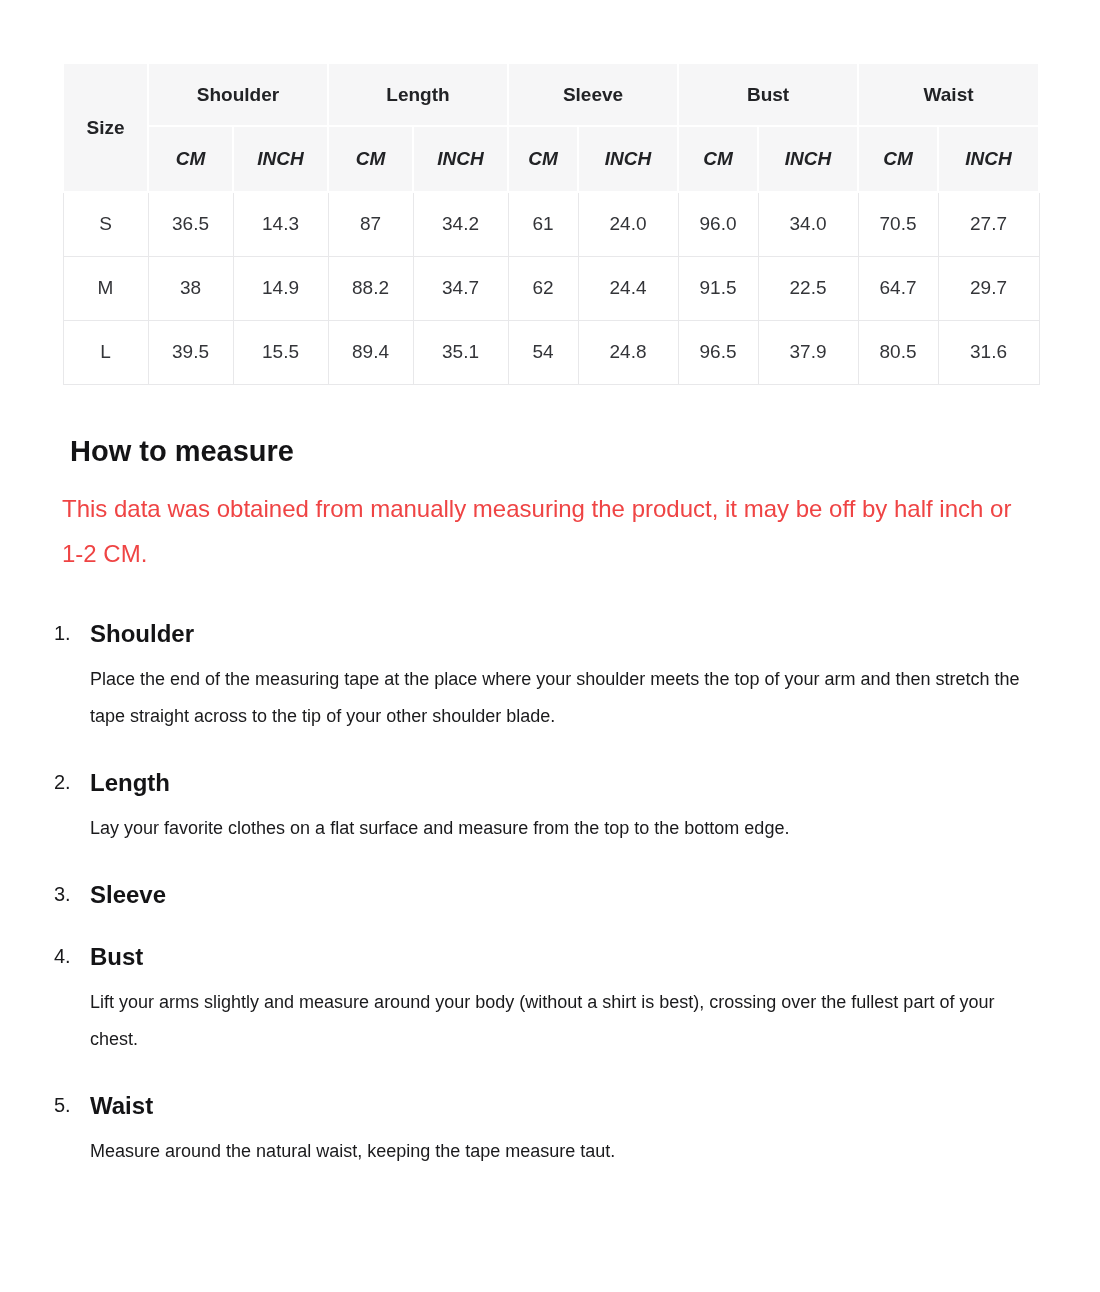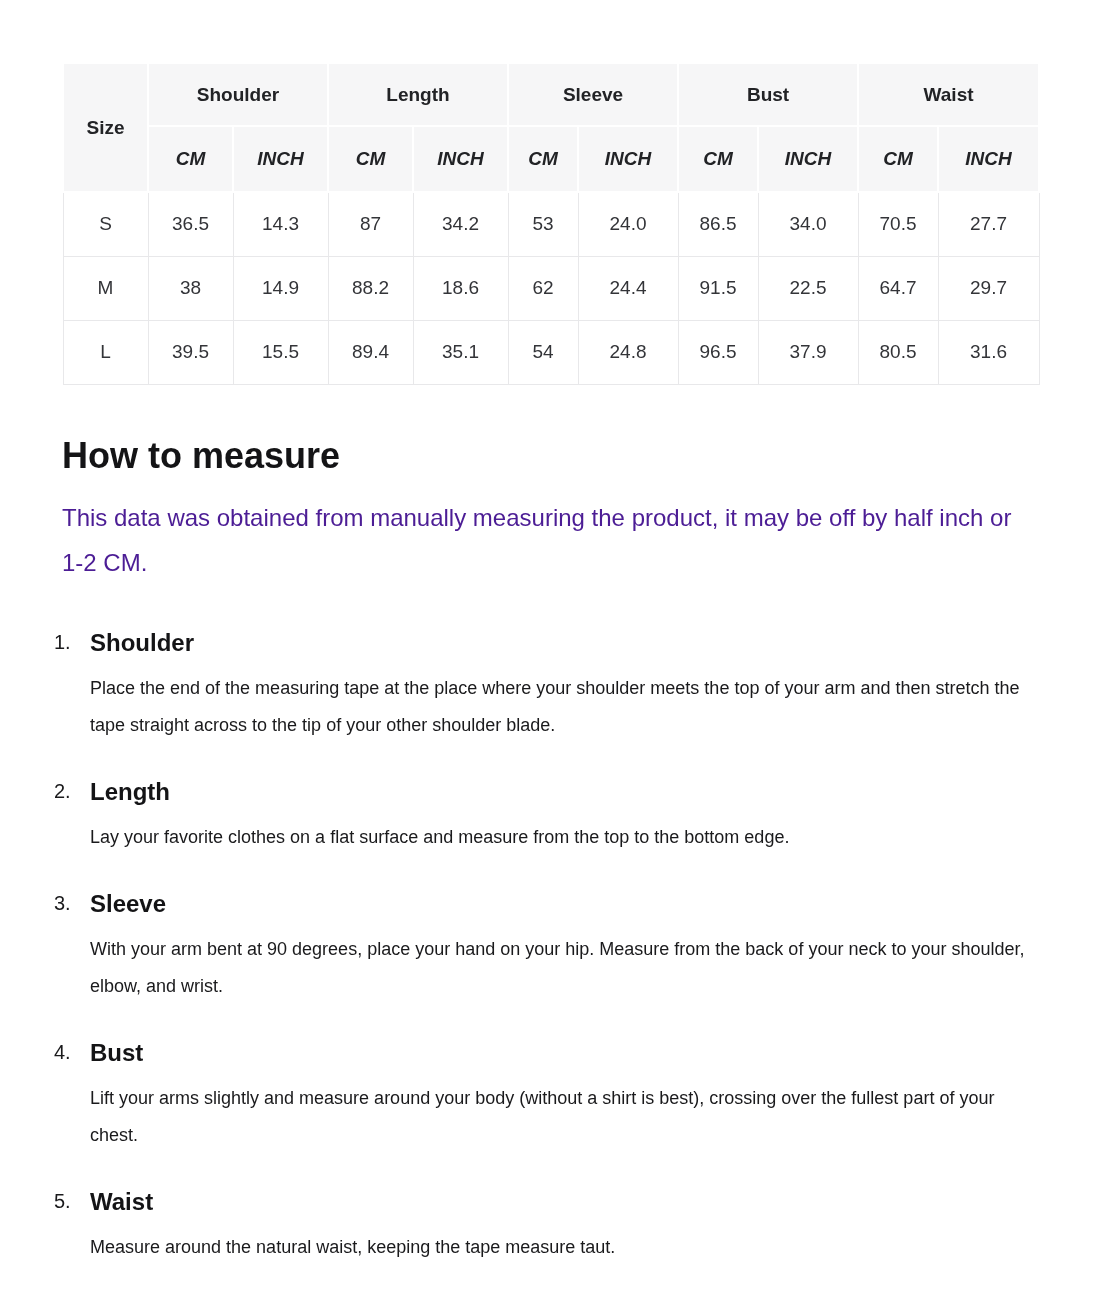--- a/index.html
+++ b/index.html
@@ -37,30 +37,30 @@
     color: #333438;
     text-align: center;
     vertical-align: middle;
   }
   tr.group-row th { height: 63px; }
   tr.unit-row th { height: 66px; font-style: italic; }
   tr.data-row td { height: 64px; }
 
   
   .howto-title {
-    margin: 50px 0 0 0;
-    font-size: 36px;
+    margin: 50px 0 0 8px;
+    font-size: 29px;
     font-weight: bold;
     color: #141416;
   }
   .howto-intro {
     margin: 18px 0 0 0;
     font-size: 24px;
     line-height: 45px;
-    color: #4c1d95;
+    color: #ef4444;
     max-width: 965px;
   }
   .steps {
     margin-top: 44px;
   }
   .step {
     position: relative;
     padding-left: 28px;
     margin-top: 34px;
   }
@@ -125,33 +125,33 @@
       <th>INCH</th>
       <th>CM</th>
       <th>INCH</th>
     </tr>
     <tr class="data-row">
       <td>S</td>
       <td>36.5</td>
       <td>14.3</td>
       <td>87</td>
       <td>34.2</td>
-      <td>53</td>
+      <td>61</td>
       <td>24.0</td>
-      <td>86.5</td>
+      <td>96.0</td>
       <td>34.0</td>
       <td>70.5</td>
       <td>27.7</td>
     </tr>
     <tr class="data-row">
       <td>M</td>
       <td>38</td>
       <td>14.9</td>
       <td>88.2</td>
-      <td>18.6</td>
+      <td>34.7</td>
       <td>62</td>
       <td>24.4</td>
       <td>91.5</td>
       <td>22.5</td>
       <td>64.7</td>
       <td>29.7</td>
     </tr>
     <tr class="data-row">
       <td>L</td>
       <td>39.5</td>
@@ -182,21 +182,20 @@
 
     <div class="step">
       <span class="step-num">2.</span>
       <div class="step-title">Length</div>
       <p class="step-desc">Lay your favorite clothes on a flat surface and measure from the top to the bottom edge.</p>
     </div>
 
     <div class="step">
       <span class="step-num">3.</span>
       <div class="step-title">Sleeve</div>
-      <p class="step-desc">With your arm bent at 90 degrees, place your hand on your hip. Measure from the back of your neck to your shoulder, elbow, and wrist.</p>
     </div>
 
     <div class="step">
       <span class="step-num">4.</span>
       <div class="step-title">Bust</div>
       <p class="step-desc">Lift your arms slightly and measure around your body (without a shirt is best), crossing over the fullest part of your chest.</p>
     </div>
 
     <div class="step">
       <span class="step-num">5.</span>

